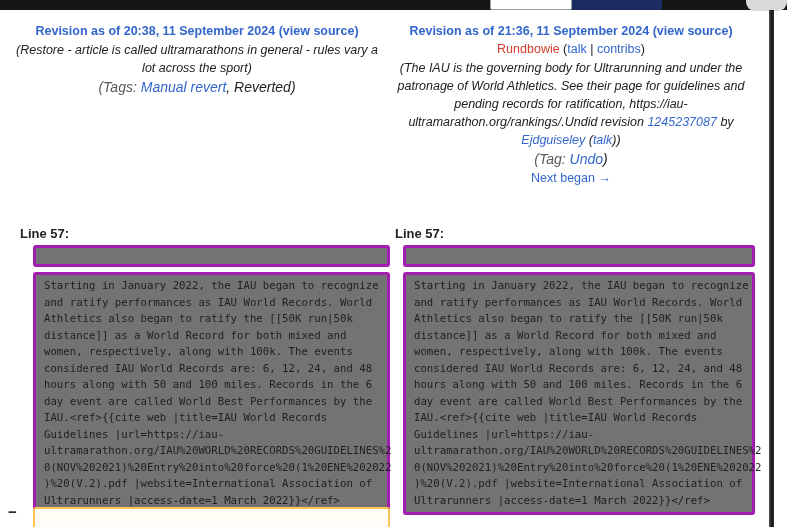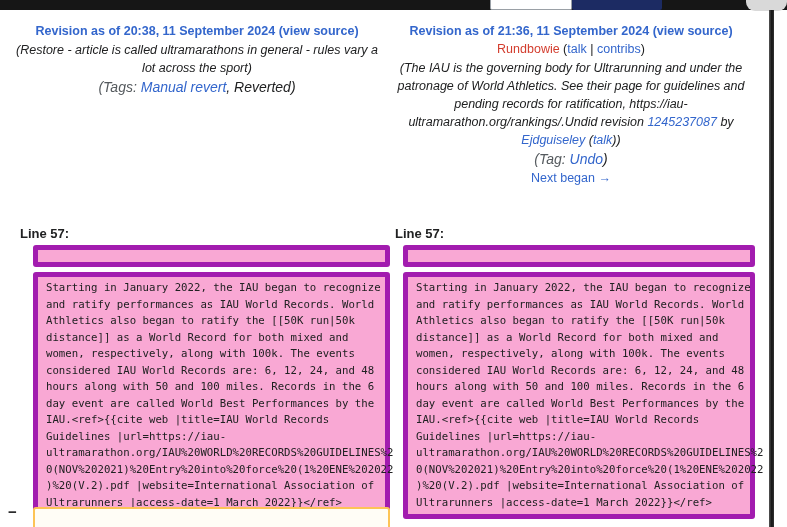--- a/index.html
+++ b/index.html
@@ -34,21 +34,21 @@
   .seg-plain  { color: #202122; }
   .seg-muted  { color: #54595d; }
   a.plainlink { color: #3366cc; text-decoration: none; cursor: pointer; }
 
   
   .line-header { position: absolute; top: 226px; font-size: 13px; font-weight: bold; color: #202122; }
   .line-header.left  { left: 20px; }
   .line-header.right { left: 395px; }
 
   
-  .diff-cell { border: 5px solid #a21caf; border-radius: 3px; background: #f9a8d4;
+  .diff-cell { border: 3px solid #a21caf; border-radius: 3px; background: #737373;
     font-family: "DejaVu Sans Mono", monospace; font-size: 10.7px; line-height: 16.5px;
     color: #202122; white-space: pre; padding: 3px 8px; }
   .ctx-empty.left  { position: absolute; left: 33px;  top: 245px; width: 357px; height: 22px; }
   .ctx-empty.right { position: absolute; left: 403px; top: 245px; width: 352px; height: 22px; }
   .ctx-text.left   { position: absolute; left: 33px;  top: 272px; width: 357px; }
   .ctx-text.right  { position: absolute; left: 403px; top: 272px; width: 352px; }
 
   .del-marker { position: absolute; left: 8px; top: 503px; font-size: 15px; font-weight: bold; color: #202122; }
   .del-box { position: absolute; left: 33px; top: 507px; width: 357px; height: 40px;
     background: #fffdf6; border: 2px solid #fdc456; border-radius: 3px; }

